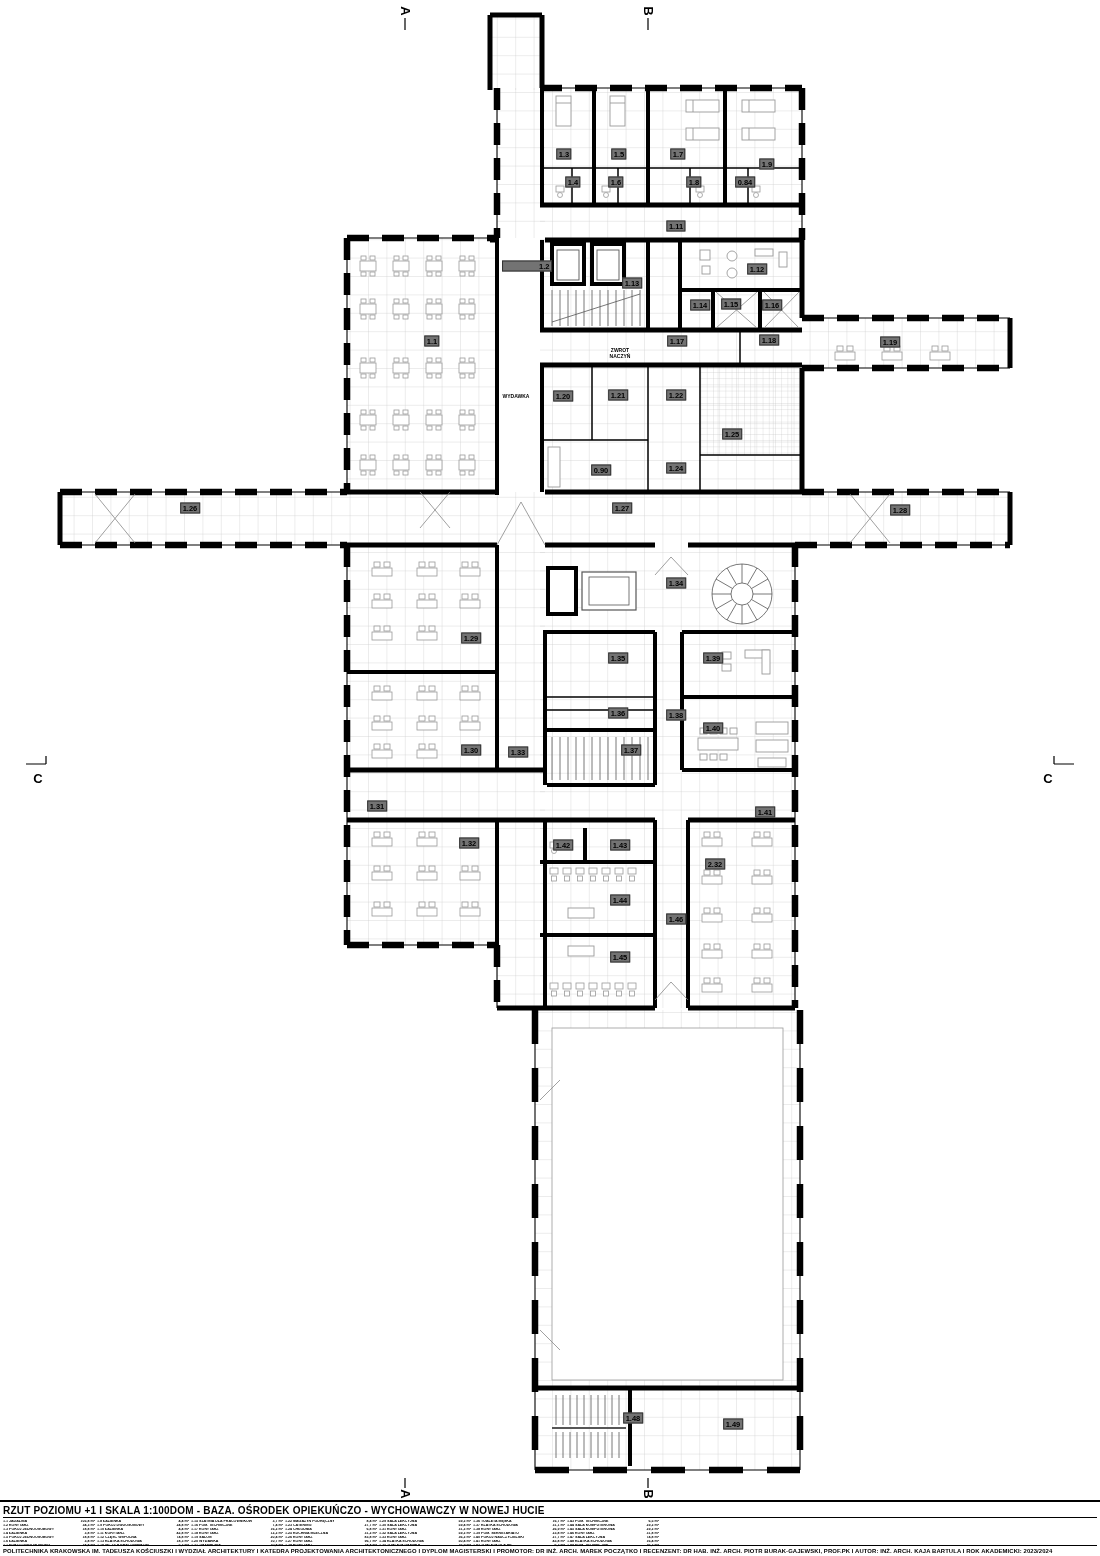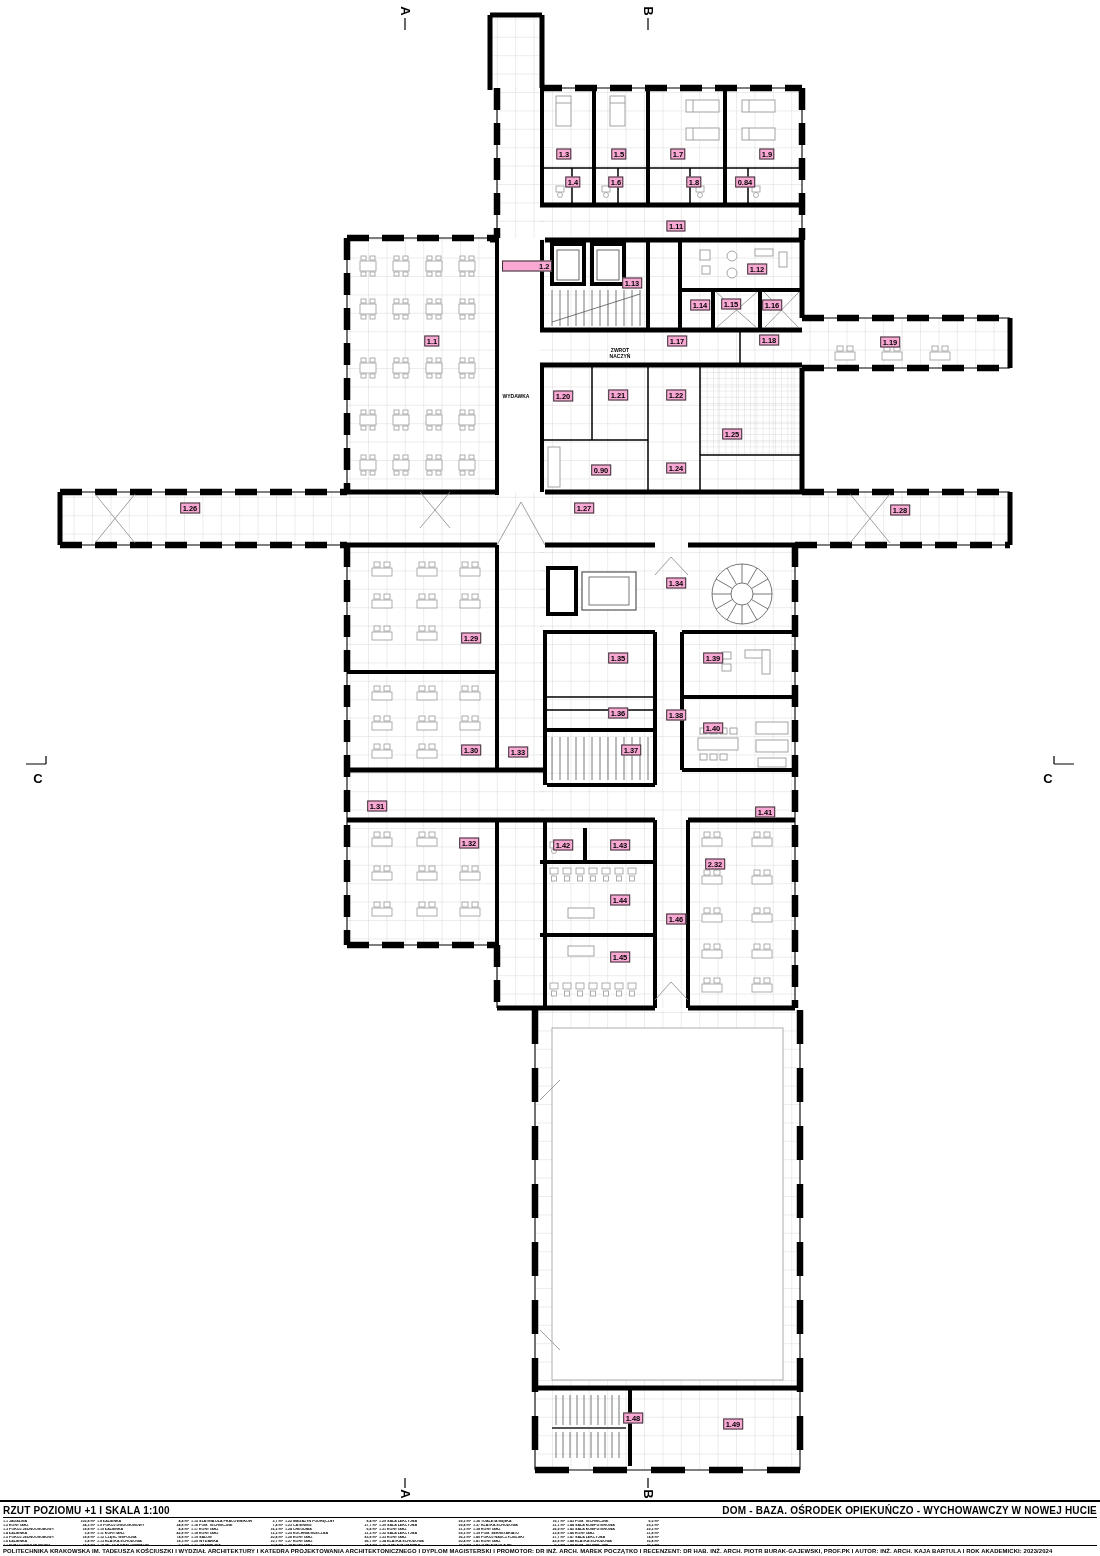--- a/index.html
+++ b/index.html
@@ -1,29 +1,29 @@
 <!DOCTYPE html>
 <html><head>
 <meta charset="utf-8">
 <style>
   html,body{margin:0;padding:0;background:#fff;}
   #sheet{position:relative;width:1100px;height:1556px;background:#fff;overflow:hidden;
          font-family:"Liberation Sans",sans-serif;color:#000;}
   #plan-svg{position:absolute;left:0;top:0;}
   #plan-overlay{position:absolute;left:0;top:0;width:1100px;height:1502px;pointer-events:none;}
   .rlabel{position:absolute;transform:translate(-50%,-50%);font-size:7.5px;font-weight:700;
-          background:#f9a8d4;border:0.8px solid #333;padding:0 1.5px;line-height:9px;white-space:nowrap;}
+          background:#737373;border:0.8px solid #333;padding:0 1.5px;line-height:9px;white-space:nowrap;}
   .anno{position:absolute;transform:translate(-50%,-50%);font-size:5px;font-weight:700;
         background:#fff;text-align:center;line-height:5.6px;white-space:pre;}
   .marker{position:absolute;font-size:13px;font-weight:700;transform:translate(-50%,-50%);}
   .marker.top,.marker.bottom{transform:translate(-50%,-50%) rotate(90deg);}
   
   #titleblock{position:absolute;left:0;top:1500px;width:1100px;height:56px;border-top:2px solid #000;}
   #title-row{position:absolute;left:3px;right:3px;top:2px;height:13px;display:flex;
-             justify-content:space-between;align-items:center;border-bottom:1px solid #000;}
+             align-items:center;border-bottom:1px solid #000;}
   #drawing-title,#project-title{font-size:10px;font-weight:700;white-space:nowrap;letter-spacing:0.2px;}
   #legend{position:absolute;left:3px;top:18px;width:648px;height:24px;display:grid;
           grid-template-columns:repeat(7,92px);column-gap:2px;}
   .lcol{display:flex;flex-direction:column;justify-content:flex-start;}
   .le{display:flex;justify-content:space-between;font-size:3.6px;font-weight:700;
       line-height:3.95px;white-space:nowrap;overflow:hidden;}
   .le .a{padding-right:6px;}
   #credit-row{position:absolute;left:3px;right:3px;top:43px;height:10px;border-top:1px solid #000;
               border-bottom:2.5px solid #000;display:flex;align-items:center;}
   #credits{font-size:5.9px;font-weight:700;white-space:nowrap;letter-spacing:0.1px;}
@@ -330,39 +330,39 @@
 
 <div id="plan-overlay">
       <div class="rlabel" style="left: 432px; top: 341px;">1.1</div>
       <div class="rlabel" style="left: 527px; top: 266px; padding-left: 36px;">1.2</div>
       <div class="rlabel" style="left: 564px; top: 154px;">1.3</div>
       <div class="rlabel" style="left: 573px; top: 182px;">1.4</div>
       <div class="rlabel" style="left: 619px; top: 154px;">1.5</div>
       <div class="rlabel" style="left: 616px; top: 182px;">1.6</div>
       <div class="rlabel" style="left: 678px; top: 154px;">1.7</div>
       <div class="rlabel" style="left: 694px; top: 182px;">1.8</div>
-      <div class="rlabel" style="left: 767px; top: 154px;">1.9</div>
+      <div class="rlabel" style="left: 767px; top: 164px;">1.9</div>
       <div class="rlabel" style="left: 745px; top: 182px;">0.84</div>
       <div class="rlabel" style="left: 676px; top: 226px;">1.11</div>
       <div class="rlabel" style="left: 757px; top: 269px;">1.12</div>
       <div class="rlabel" style="left: 632px; top: 283px;">1.13</div>
       <div class="rlabel" style="left: 700px; top: 305px;">1.14</div>
       <div class="rlabel" style="left: 731px; top: 304px;">1.15</div>
       <div class="rlabel" style="left: 772px; top: 305px;">1.16</div>
       <div class="rlabel" style="left: 677px; top: 341px;">1.17</div>
       <div class="rlabel" style="left: 769px; top: 340px;">1.18</div>
       <div class="rlabel" style="left: 890px; top: 342px;">1.19</div>
       <div class="rlabel" style="left: 563px; top: 396px;">1.20</div>
       <div class="rlabel" style="left: 618px; top: 395px;">1.21</div>
       <div class="rlabel" style="left: 676px; top: 395px;">1.22</div>
       <div class="rlabel" style="left: 601px; top: 470px;">0.90</div>
       <div class="rlabel" style="left: 676px; top: 468px;">1.24</div>
       <div class="rlabel" style="left: 732px; top: 434px;">1.25</div>
       <div class="rlabel" style="left: 190px; top: 508px;">1.26</div>
-      <div class="rlabel" style="left: 584px; top: 508px;">1.27</div>
+      <div class="rlabel" style="left: 622px; top: 508px;">1.27</div>
       <div class="rlabel" style="left: 900px; top: 510px;">1.28</div>
       <div class="rlabel" style="left: 471px; top: 638px;">1.29</div>
       <div class="rlabel" style="left: 471px; top: 750px;">1.30</div>
       <div class="rlabel" style="left: 377px; top: 806px;">1.31</div>
       <div class="rlabel" style="left: 469px; top: 843px;">1.32</div>
       <div class="rlabel" style="left: 518px; top: 752px;">1.33</div>
       <div class="rlabel" style="left: 676px; top: 583px;">1.34</div>
       <div class="rlabel" style="left: 618px; top: 658px;">1.35</div>
       <div class="rlabel" style="left: 618px; top: 713px;">1.36</div>
       <div class="rlabel" style="left: 631px; top: 750px;">1.37</div>

